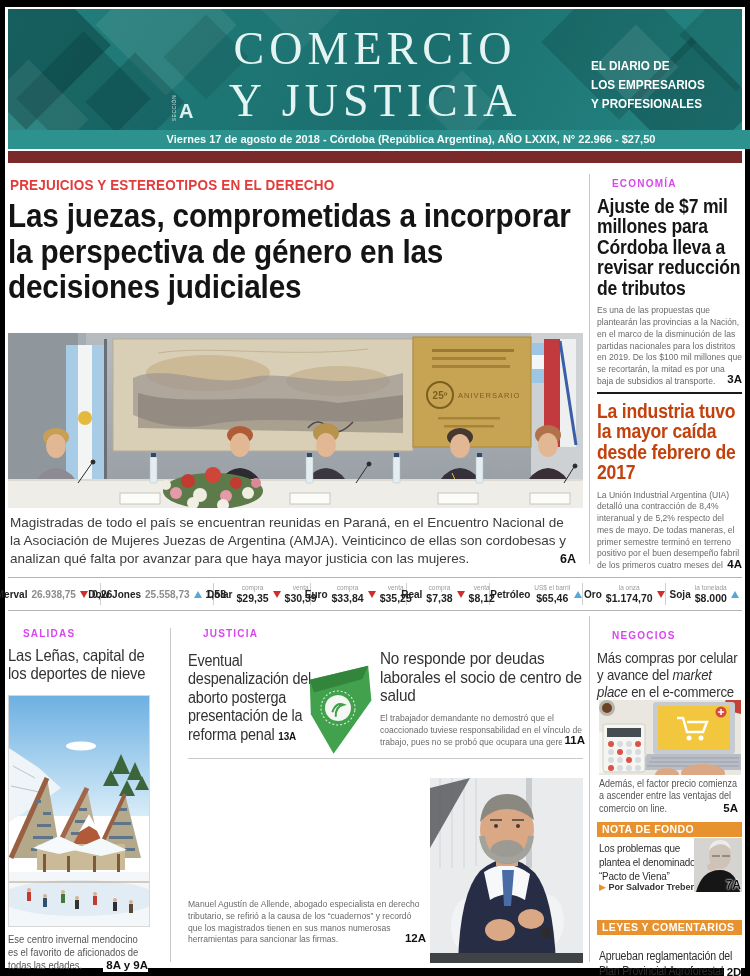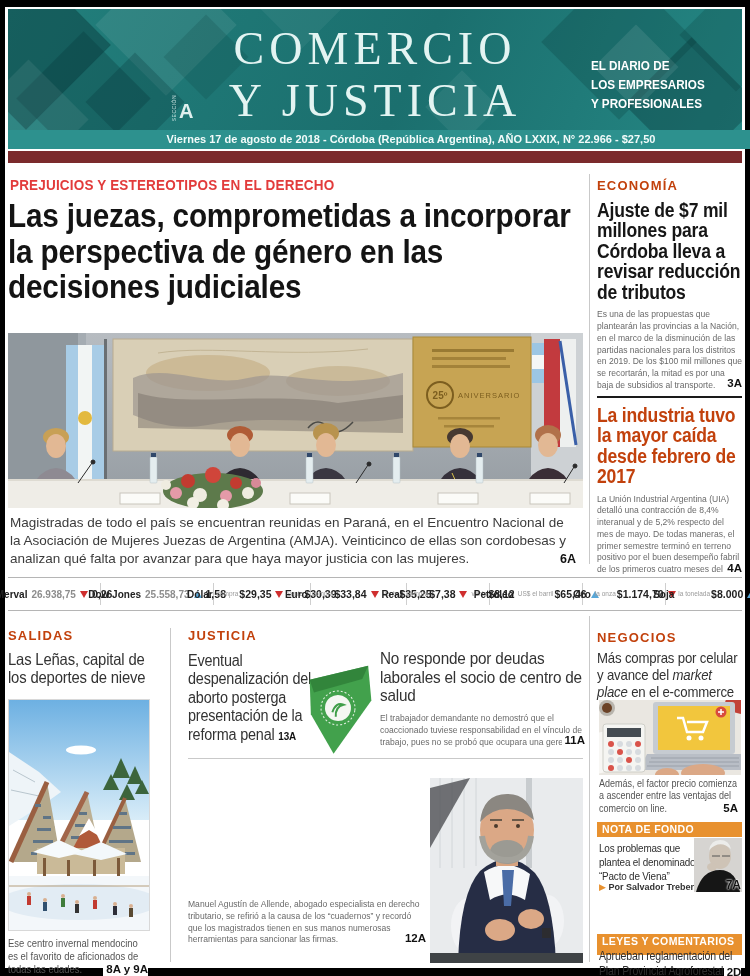--- a/index.html
+++ b/index.html
@@ -24,39 +24,39 @@
   .maroon{position:absolute;left:8px;top:151px;width:734px;height:12px;background:#7b2a2c;}
 
   
   .sqb{display:block;transform:scaleX(.9);transform-origin:0 0;width:111.1%;}
   .sq92{display:block;transform:scaleX(.92);transform-origin:0 0;width:108.7%;}
   .sq88{display:block;transform:scaleX(.88);transform-origin:0 0;width:113.6%;}
   .kicker{position:absolute;left:10px;top:176px;width:560px;color:#e23b3b;
           font-size:15px;font-weight:bold;letter-spacing:.2px;}
   .mainhead{position:absolute;left:8px;top:198px;width:578px;color:#141414;
             font-size:33px;font-weight:bold;line-height:1.08;letter-spacing:-.2px;}
-  .lbl{color:#c2410c;font-size:13px;font-weight:bold;letter-spacing:1.2px;}
+  .lbl{color:#d946ef;font-size:10px;font-weight:bold;letter-spacing:1.2px;margin-left:15px;}
   .story-h{color:#333;font-weight:normal;letter-spacing:-.2px;}
   .bodytxt{color:#6a6a6a;font-size:9.5px;line-height:1.24;position:relative;}
   .pref{font-weight:bold;color:#111;}
   .blockref{position:absolute;right:0;bottom:0;font-weight:bold;font-size:11.5px;color:#111;background:#fff;padding-left:3px;}
   .caption{position:absolute;left:10px;top:514px;width:566px;color:#3c3c3c;font-size:13.5px;line-height:1.33;}
   .vdiv{position:absolute;width:1px;background:#c9c9c9;}
   .hdiv{position:absolute;height:1px;background:#c9c9c9;}
 
   
   .ticker{position:absolute;left:8px;top:577px;width:734px;height:32px;background:#fff;
           border-top:1px solid #b5b5b5;border-bottom:1px solid #b5b5b5;display:flex;align-items:center;}
   .tcell{display:flex;align-items:center;justify-content:center;gap:4px;height:22px;
          border-right:1px solid #cfcfcf;padding:0 3px;min-width:0;}
   .tcell:last-child{border-right:none;}
   .tname{font-weight:bold;font-size:10px;color:#222;white-space:nowrap;}
   .tval{font-size:10px;color:#8d8d8d;font-weight:bold;white-space:nowrap;}
   .tchg{font-size:10.5px;font-weight:bold;color:#222;white-space:nowrap;}
-  .stack{display:flex;flex-direction:row;align-items:center;line-height:1;gap:1px;}
+  .stack{display:flex;flex-direction:column;align-items:center;line-height:1;gap:1px;}
   .mini{font-size:6.5px;color:#9a9a9a;white-space:nowrap;}
   .tri{width:0;height:0;border-left:4.5px solid transparent;border-right:4.5px solid transparent;flex:none;}
   .tri.down{border-top:7px solid #cf2e2e;}
   .tri.up{border-bottom:7px solid #58a7d8;}
 
   
   .colbox{position:absolute;}
   .obar{background:#e8912f;color:#fff;font-weight:bold;font-size:10.5px;letter-spacing:.4px;
         padding:2px 5px;box-sizing:border-box;}
   .byline{font-size:9px;font-weight:bold;color:#333;}
@@ -540,20 +540,20 @@
       <svg width="48" height="54" viewBox="0 0 48 54" preserveAspectRatio="none">
         <rect width="48" height="54" fill="#d6d4d1"></rect>
         <ellipse cx="26" cy="18" rx="11" ry="13" fill="#cec3b6"></ellipse>
         <path d="M15,12 q11,-11 22,-1 q-2,-9 -11,-9 q-9,0 -11,10 Z" fill="#ececea"></path>
         <path d="M18,18 h8 M28,18 h8" stroke="#555555"></path>
         <ellipse cx="18" cy="29" rx="5" ry="4" fill="#cec3b6"></ellipse>
         <path d="M2,54 q6,-22 24,-22 q16,0 20,22 Z" fill="#161616"></path>
       </svg>
       <span style="position:absolute;right:1px;bottom:0;font-weight:bold;font-size:12px;color:#111;text-shadow:0 0 2px #fff,0 0 2px #fff;">7A</span>
     </div>
-    <div class="obar" style="position:absolute;left:0;top:306px;width:145px;height:21px;line-height:11px;">LEYES Y COMENTARIOS</div>
+    <div class="obar" style="position:absolute;left:0;top:292px;width:145px;height:15px;line-height:11px;">LEYES Y COMENTARIOS</div>
     <div class="story-h" style="position:absolute;left:2px;top:311px;width:142px;font-size:12px;line-height:1.25;color:#2e2e2e;margin-top:10px;">
       <span class="sq88">Aprueban reglamentación del Plan Provincial Agroforestal</span>
       <span class="blockref">2D</span>
     </div>
   </div>
 
 </div>
 
 </body></html>

